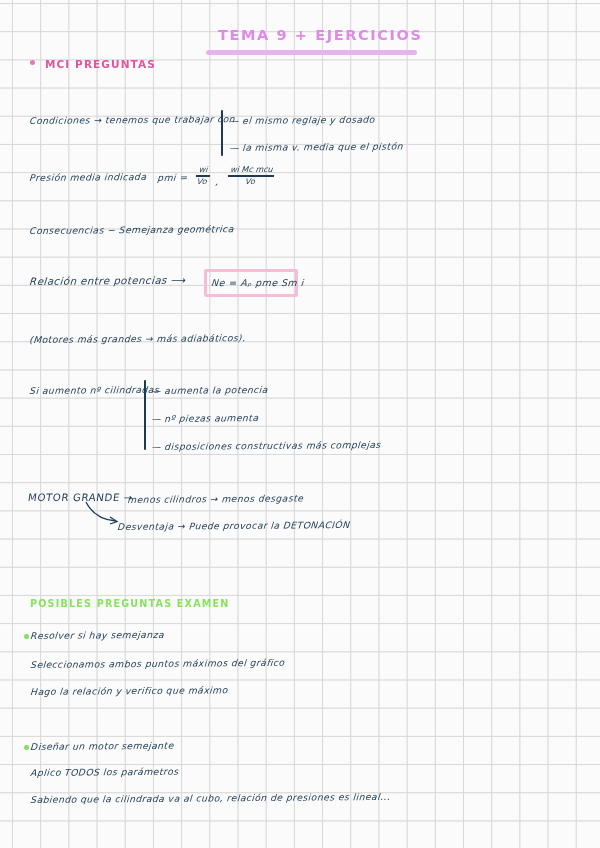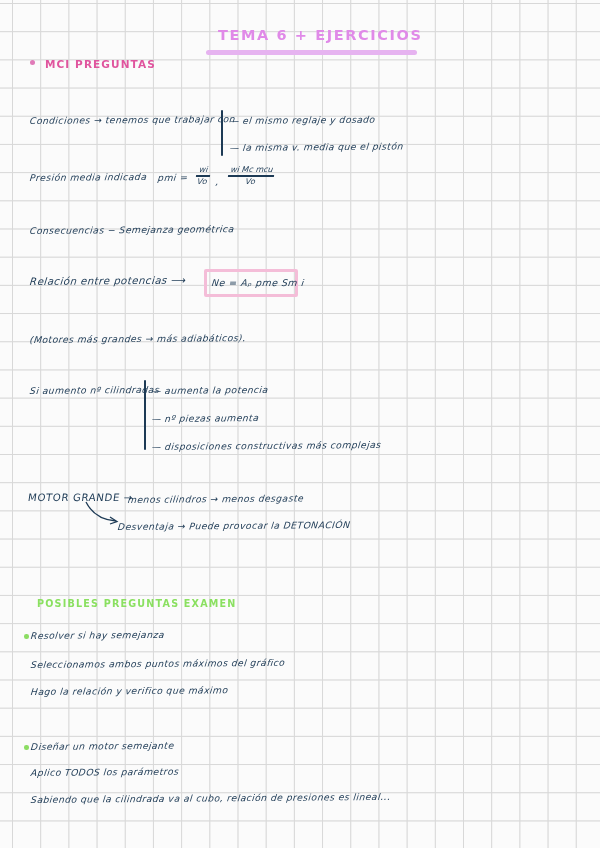--- a/index.html
+++ b/index.html
@@ -148,41 +148,40 @@
   #exam-heading {
     position: absolute;
     left: 30px;
     top: 598px;
     font-size: 9.6px;
     font-weight: bold;
     letter-spacing: 1.2px;
     color: #8ae060;
     font-family: "DejaVu Sans", sans-serif;
     white-space: nowrap;
-    margin-left: 7px;
   }
   .green-dot {
     position: absolute;
     width: 4.5px;
     height: 4.5px;
     border-radius: 50%;
     background: #8cdd63;
   }
   
   .arrow-curve {
     position: absolute;
     pointer-events: none;
   }
 </style>
 </head>
 <body>
 
 <div id="page">
 
-  <div id="title">TEMA 6  +  EJERCICIOS</div>
+  <div id="title">TEMA 9  +  EJERCICIOS</div>
   <div id="title-underline"></div>
 
   <div id="mci-bullet"></div>
   <div id="mci-heading">MCI PREGUNTAS</div>
 
   <div class="hw" style="left:30px; top:115px;">Condiciones → tenemos que trabajar con</div>
   <div class="bracket" style="left:221px; top:110px; height:46px;"></div>
   <div class="hw" style="left:230px; top:115px;">— el mismo reglaje y dosado</div>
   <div class="hw" style="left:230px; top:142px;">— la misma v. media que el pistón</div>
 

